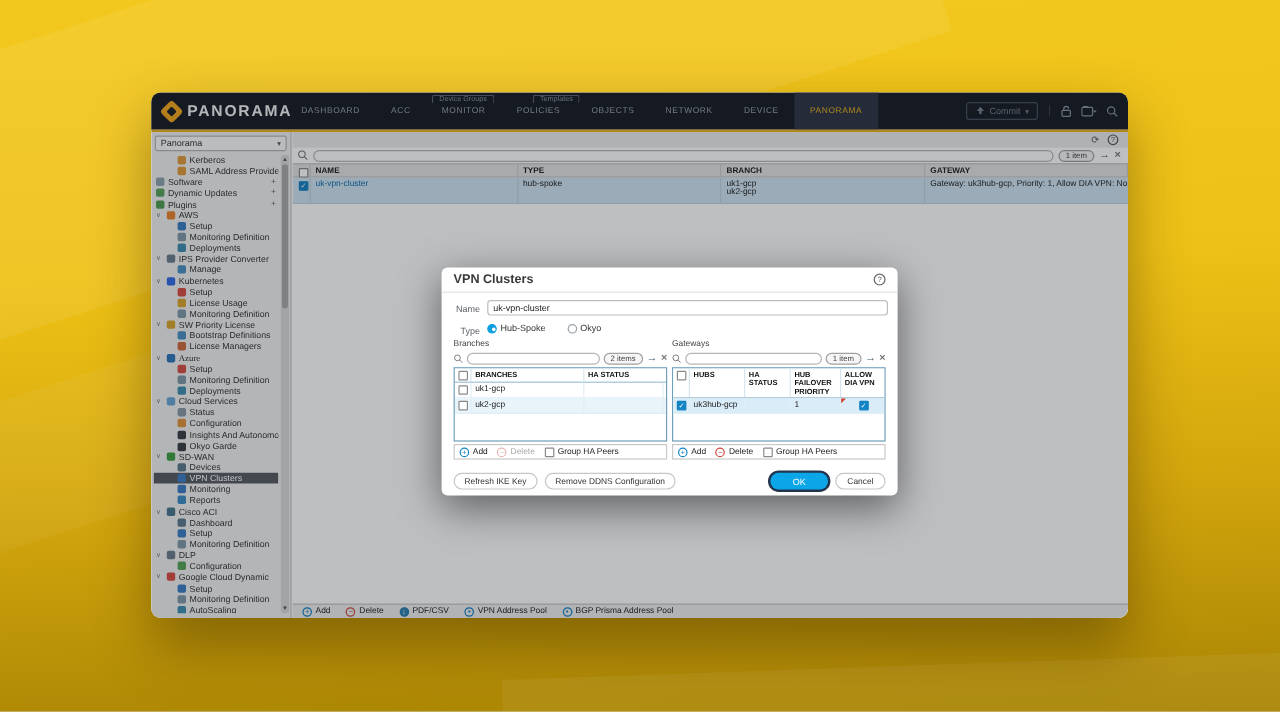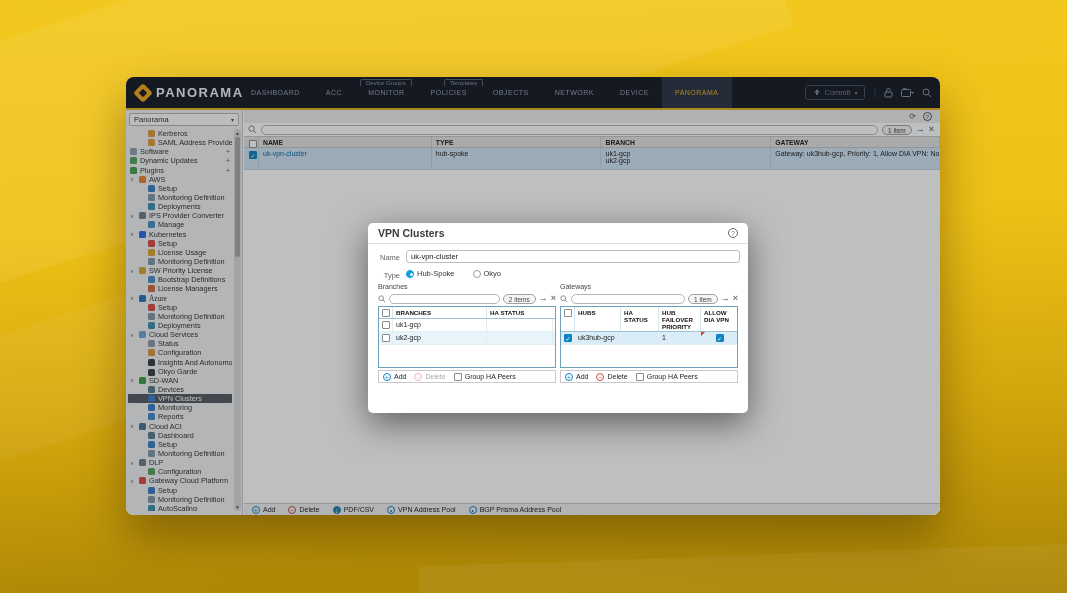--- a/index.html
+++ b/index.html
@@ -316,21 +316,21 @@
           <span class="tico" style="background: rgb(61, 127, 196);"></span>
           <span>Monitoring</span>
         </div>
         <div class="si" style="padding-left: 20px;">
           <span class="tico" style="background: rgb(61, 143, 196);"></span>
           <span>Reports</span>
         </div>
         <div class="si" style="padding-left: 2px;">
           <span class="chev">∨</span>
           <span class="tico" style="background: rgb(73, 120, 142);"></span>
-          <span>Cloud ACI</span>
+          <span>Cisco ACI</span>
         </div>
         <div class="si" style="padding-left: 20px;">
           <span class="tico" style="background: rgb(91, 122, 140);"></span>
           <span>Dashboard</span>
         </div>
         <div class="si" style="padding-left: 20px;">
           <span class="tico" style="background: rgb(61, 127, 196);"></span>
           <span>Setup</span>
         </div>
         <div class="si" style="padding-left: 20px;">
@@ -342,21 +342,21 @@
           <span class="tico" style="background: rgb(108, 127, 140);"></span>
           <span>DLP</span>
         </div>
         <div class="si" style="padding-left: 20px;">
           <span class="tico" style="background: rgb(87, 163, 90);"></span>
           <span>Configuration</span>
         </div>
         <div class="si" style="padding-left: 2px;">
           <span class="chev">∨</span>
           <span class="tico" style="background: rgb(217, 79, 70);"></span>
-          <span>Gateway Cloud Platform</span>
+          <span>Google Cloud Dynamic</span>
         </div>
         <div class="si" style="padding-left: 20px;">
           <span class="tico" style="background: rgb(61, 127, 196);"></span>
           <span>Setup</span>
         </div>
         <div class="si" style="padding-left: 20px;">
           <span class="tico" style="background: rgb(126, 152, 168);"></span>
           <span>Monitoring Definition</span>
         </div>
         <div class="si" style="padding-left: 20px;">
@@ -546,13 +546,19 @@
         <div class="act">
           <span class="cir del">−</span>
           <span>Delete</span>
         </div>
         <div class="act">
           <span class="cbx"></span>
           <span>Group HA Peers</span>
         </div>
       </div>
     </div>
+  <div id="dlg-foot">
+    <button class="pill-btn">Refresh IKE Key</button>
+    <button class="pill-btn">Remove DDNS Configuration</button>
+    <div id="ok-btn">OK</div>
+    <button class="pill-btn" id="cancel-btn">Cancel</button>
+  </div>
 </div>
 
 </body></html>

